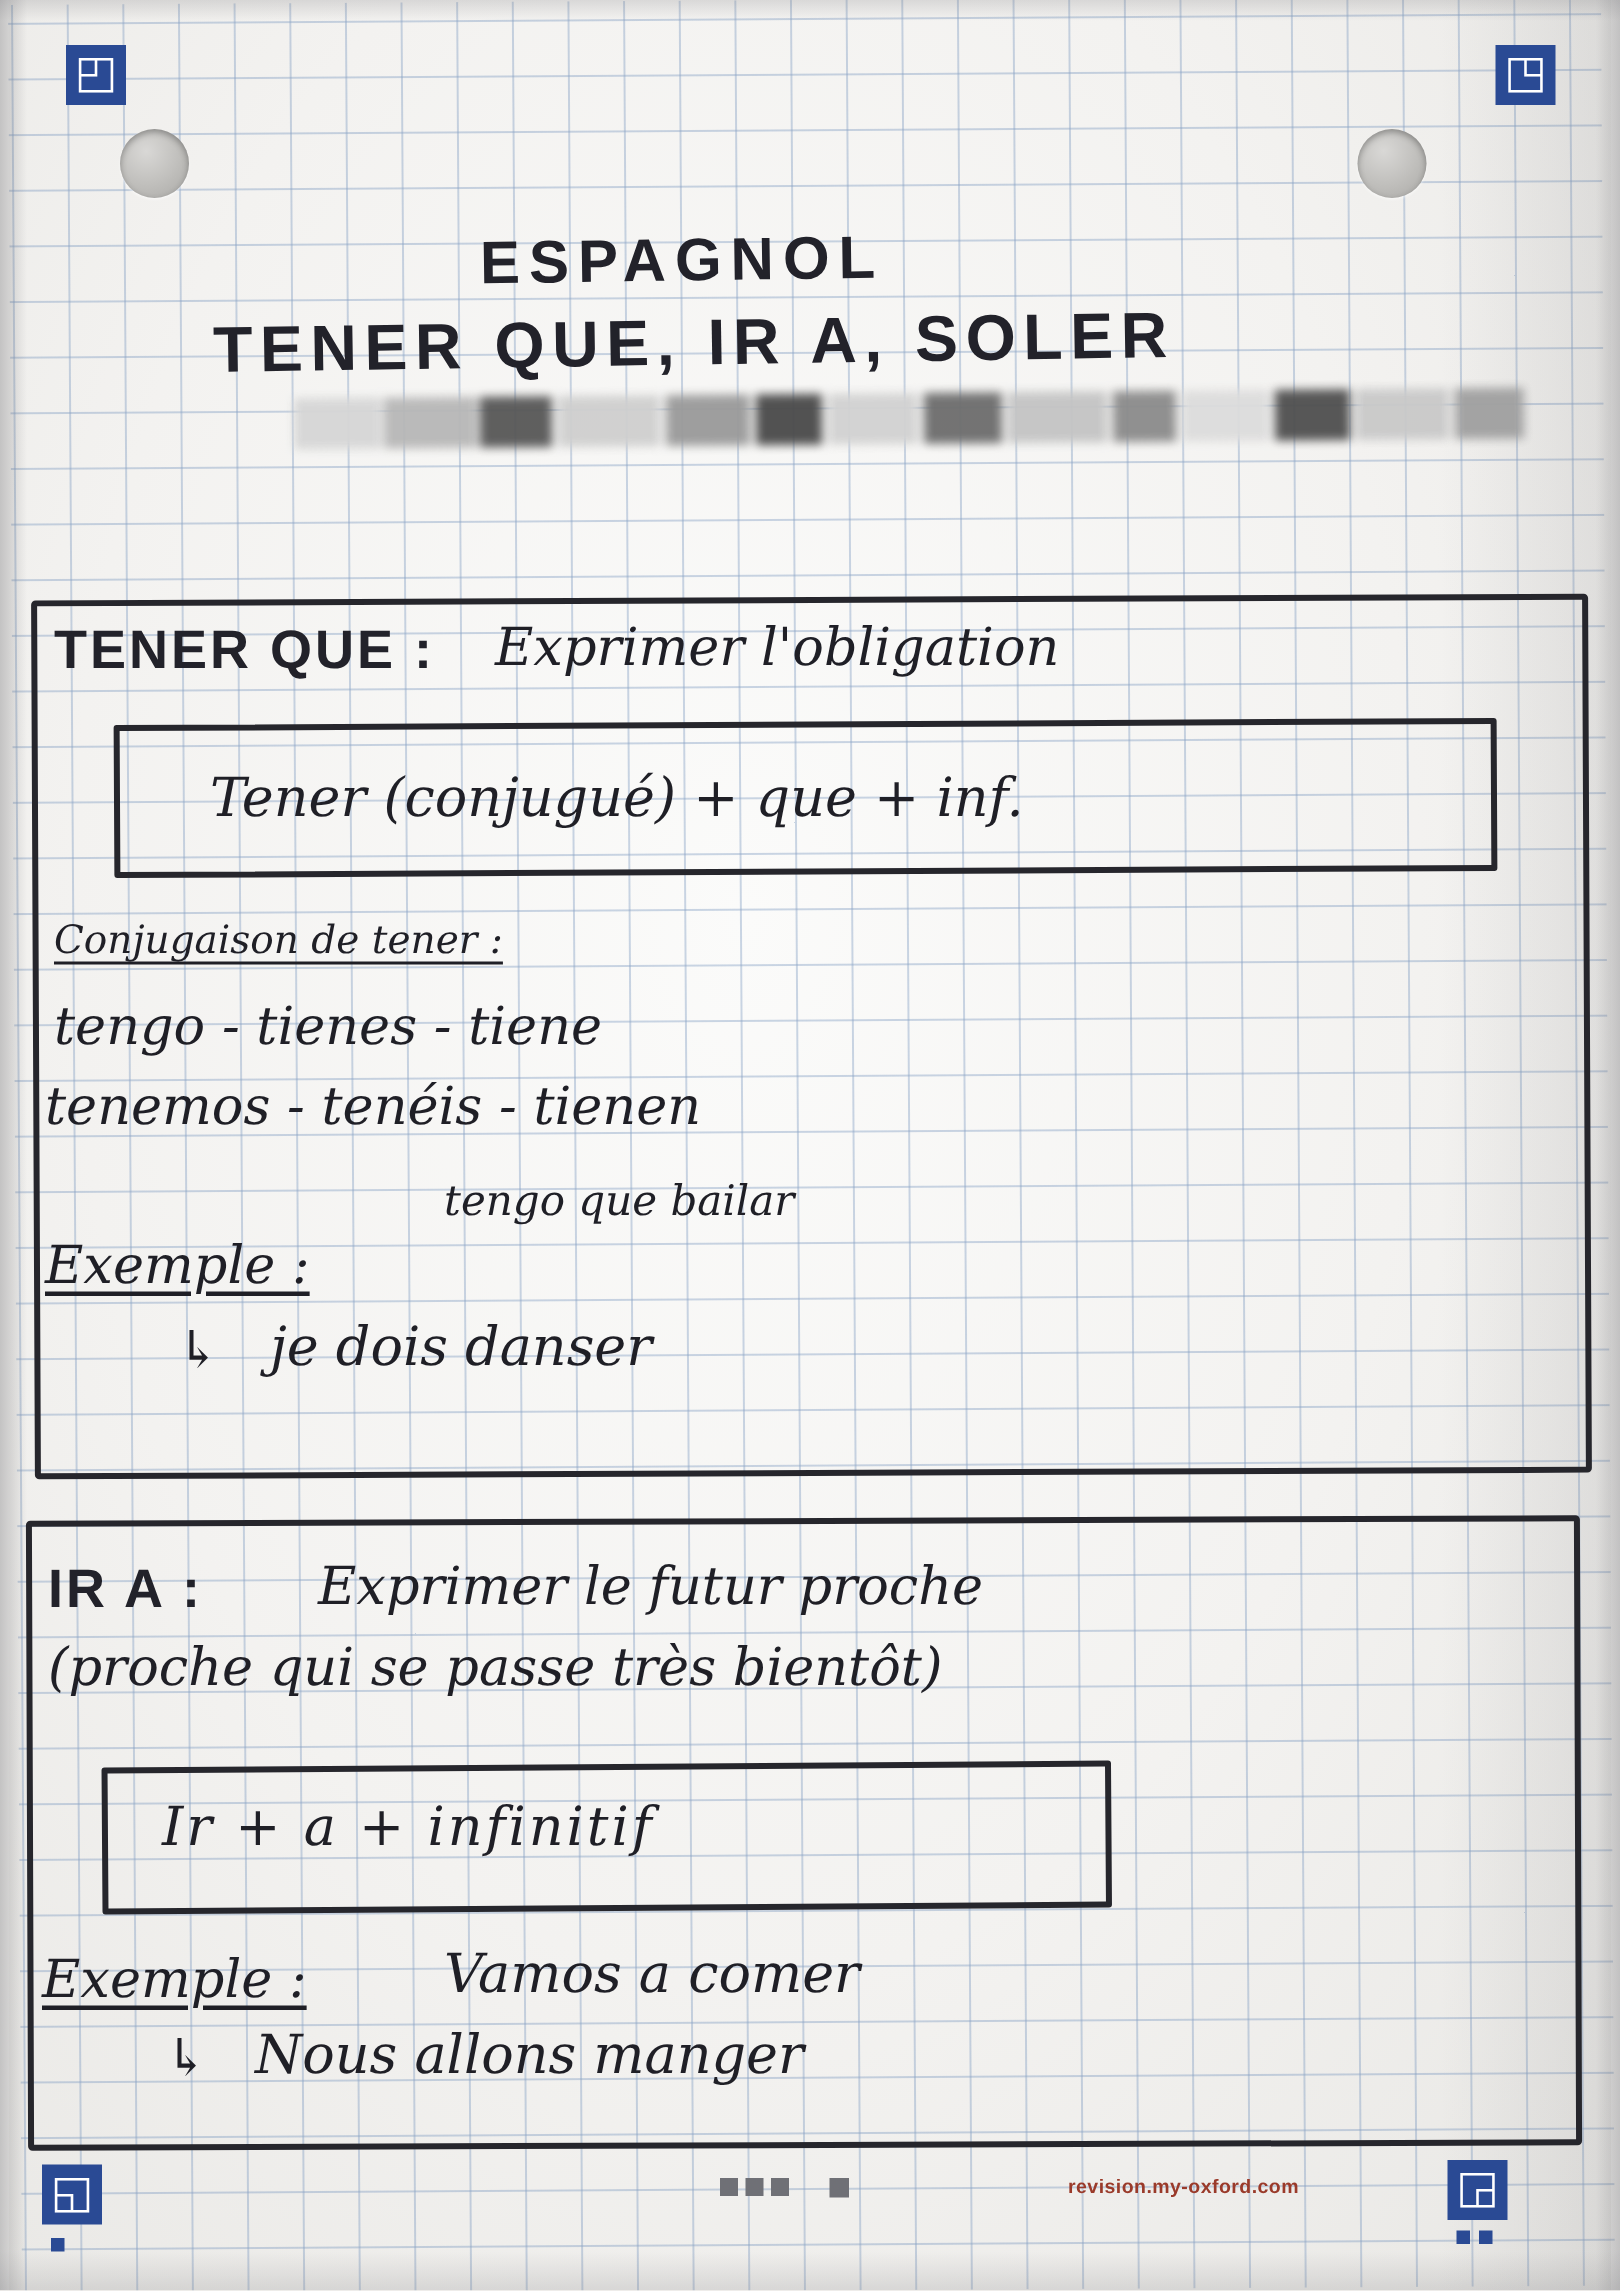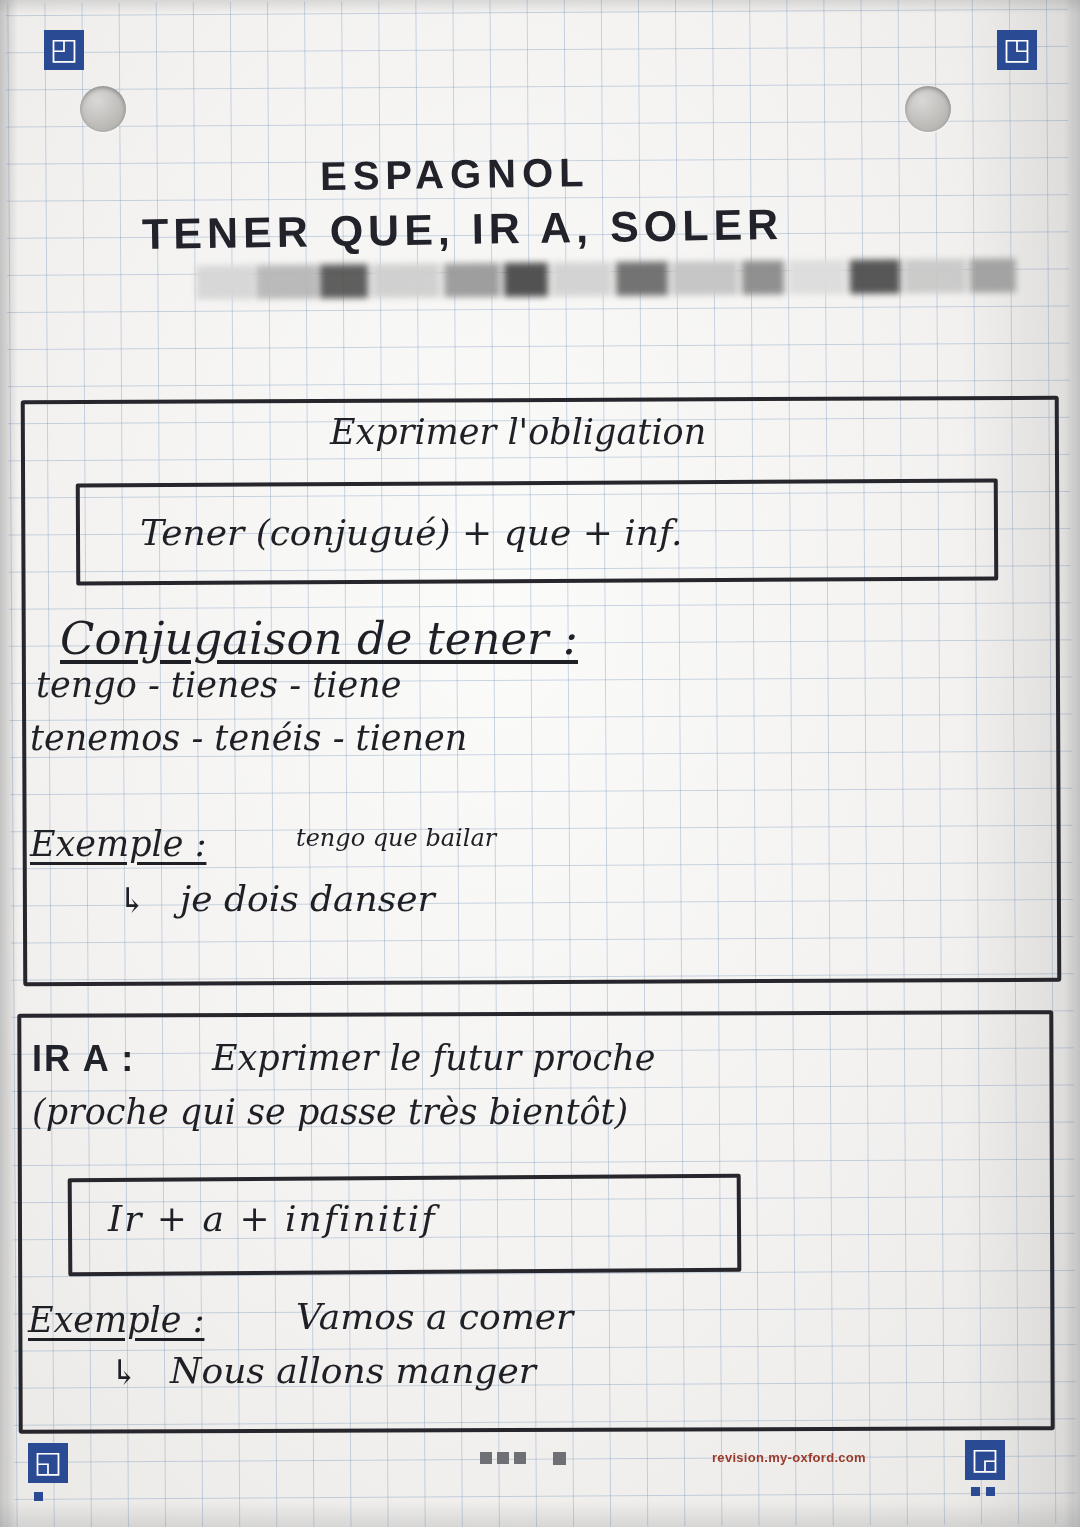--- a/index.html
+++ b/index.html
@@ -169,26 +169,26 @@
   }
   #inner-tener { left: 76px; top: 481px; width: 914px; height: 94px; transform: rotate(-0.3deg); }
   #inner-ira   { left: 68px; top: 1176px; width: 665px; height: 90px; transform: rotate(-0.4deg); }
 
   
   #h-tener { left: 36px; top: 412px; font-size: 36px; letter-spacing: 2px; }
   #h-tener-rest { left: 330px; top: 412px; font-size: 35px; }
 
   #formula-tener { left: 140px; top: 512px; font-size: 36px; }
 
-  #conj-title { left: 36px; top: 612px; font-size: 45px; text-decoration: underline; text-underline-offset: 6px; margin-left: 24px; }
+  #conj-title { left: 36px; top: 612px; font-size: 26px; text-decoration: underline; text-underline-offset: 6px; }
   #conj-l1 { left: 36px; top: 665px; font-size: 35px; }
   #conj-l2 { left: 30px; top: 718px; font-size: 35px; }
 
   #ex1-label { left: 30px; top: 824px; font-size: 35px; text-decoration: underline; text-underline-offset: 6px; }
-  #ex1-text  { left: 296px; top: 824px; font-size: 24px; }
+  #ex1-text  { left: 296px; top: 784px; font-size: 28px; }
   #ex1-arrow { left: 118px; top: 880px; font-size: 34px; }
   #ex1-trad  { left: 180px; top: 878px; font-size: 36px; }
 
   #h-ira { left: 32px; top: 1038px; font-size: 36px; letter-spacing: 2px; }
   #h-ira-rest { left: 212px; top: 1038px; font-size: 35px; }
   #ira-sub { left: 32px; top: 1092px; font-size: 35px; }
 
   #formula-ira { left: 108px; top: 1198px; font-size: 36px; letter-spacing: 2px; }
 
   #ex2-label { left: 28px; top: 1300px; font-size: 35px; text-decoration: underline; text-underline-offset: 6px; }
@@ -265,20 +265,21 @@
       <div class="blk" style="left: 420px; width: 52px; background: rgb(109, 109, 109);"></div>
       <div class="blk" style="left: 476px; width: 66px; background: rgb(196, 196, 196);"></div>
       <div class="blk" style="left: 546px; width: 42px; background: rgb(139, 139, 139);"></div>
       <div class="blk" style="left: 592px; width: 58px; background: rgb(220, 220, 220);"></div>
       <div class="blk" style="left: 654px; width: 50px; background: rgb(79, 79, 79);"></div>
       <div class="blk" style="left: 708px; width: 62px; background: rgb(201, 201, 201);"></div>
       <div class="blk" style="left: 774px; width: 46px; background: rgb(160, 160, 160);"></div>
     </div>
 
   <div class="bigbox" id="box-tener"></div>
+  <div class="hw print" id="h-tener">TENER QUE :</div>
   <div class="hw cursive" id="h-tener-rest">Exprimer l'obligation</div>
 
   <div class="innerbox" id="inner-tener"></div>
   <div class="hw cursive" id="formula-tener">Tener (conjugué) + que + inf.</div>
 
   <div class="hw cursive" id="conj-title">Conjugaison de tener :</div>
   <div class="hw cursive" id="conj-l1">tengo - tienes - tiene</div>
   <div class="hw cursive" id="conj-l2">tenemos - tenéis - tienen</div>
 
   <div class="hw cursive" id="ex1-label">Exemple :</div>

